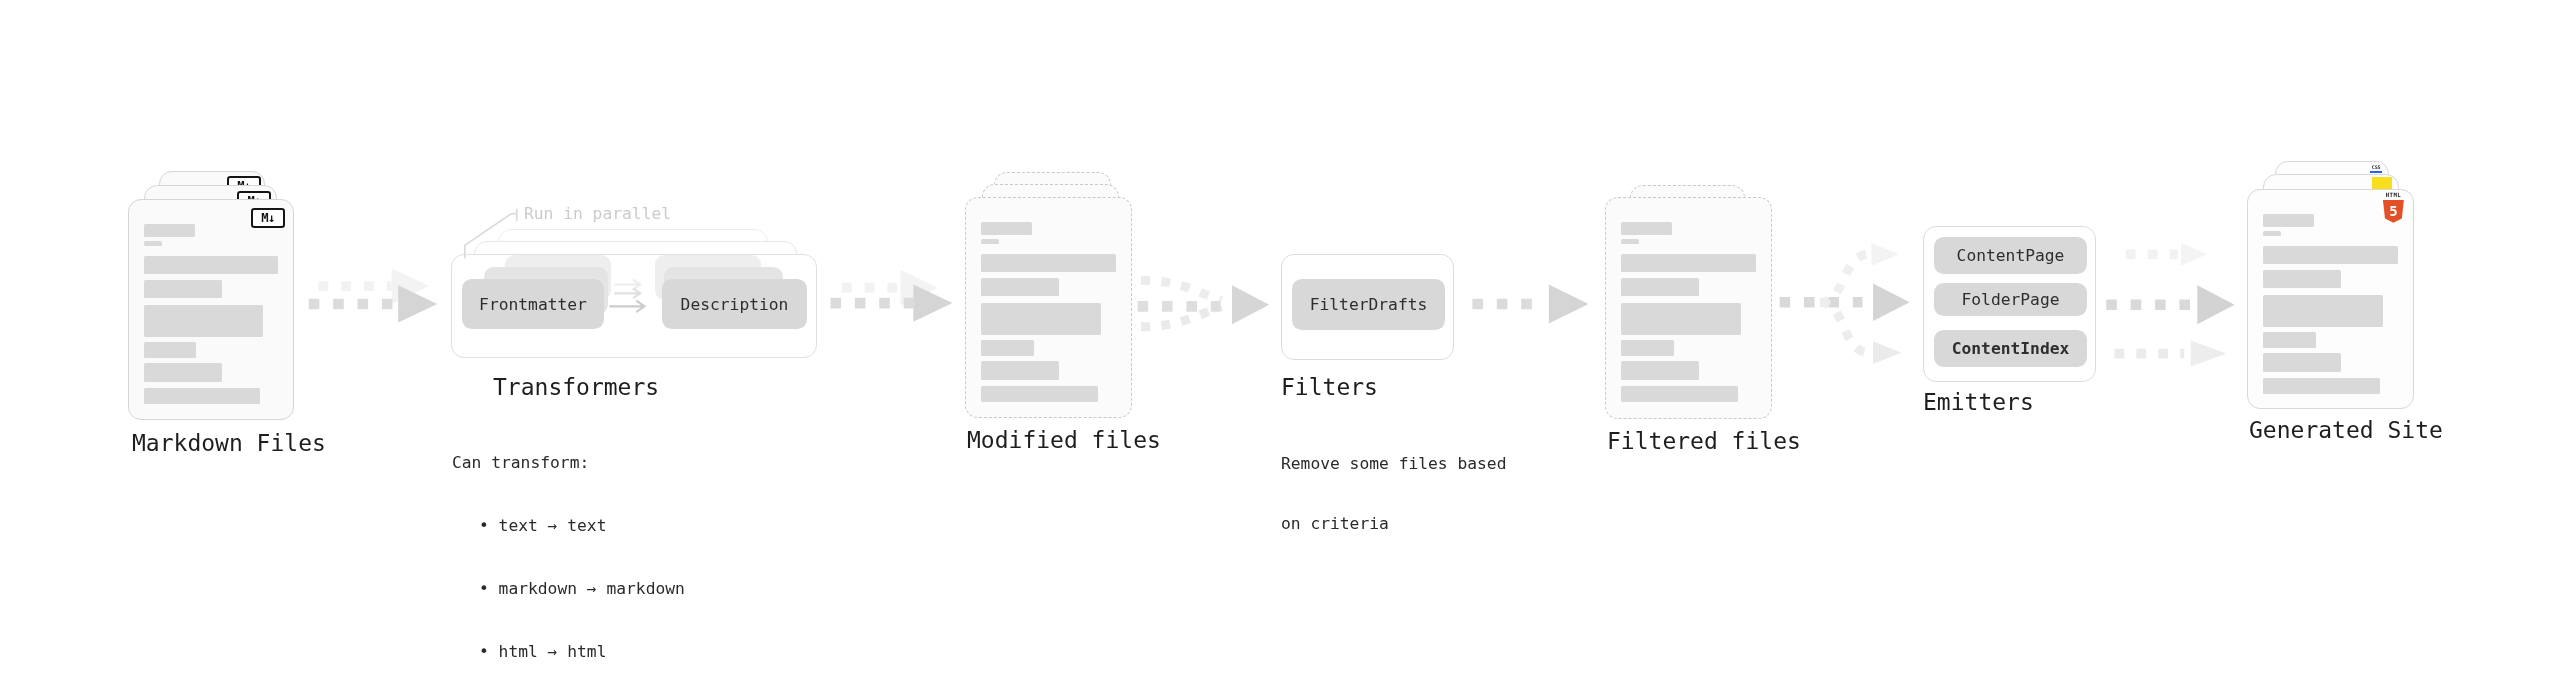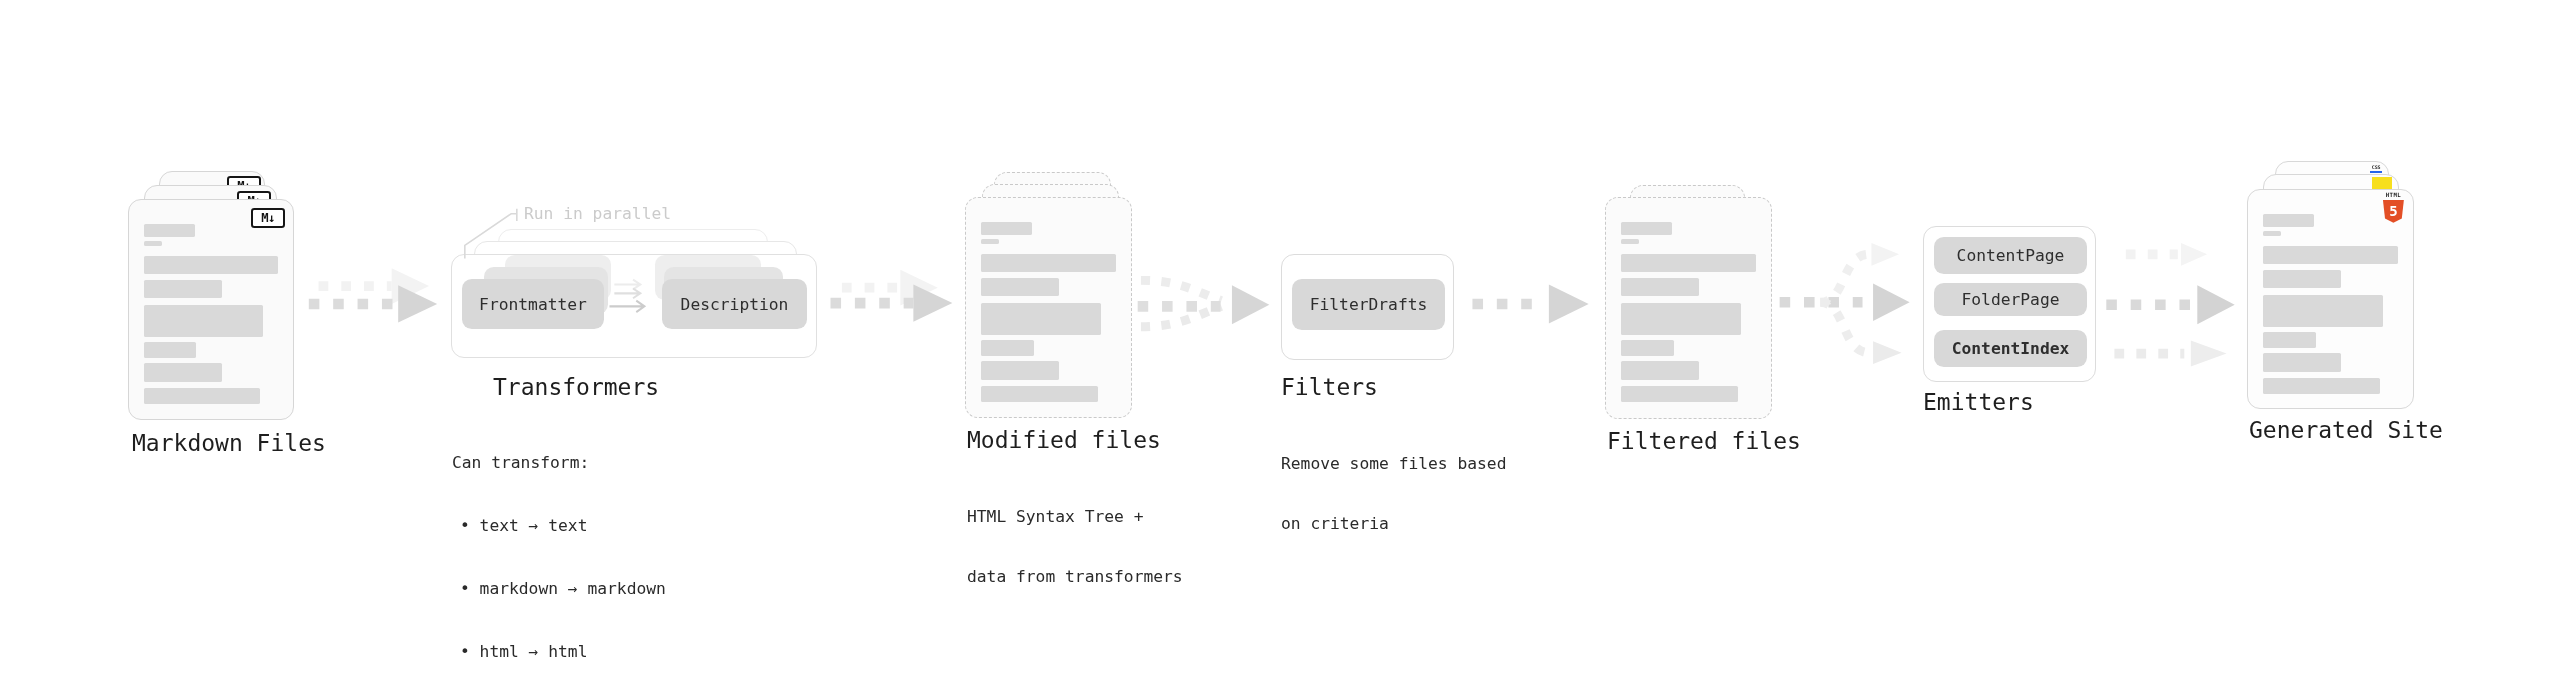--- a/index.html
+++ b/index.html
@@ -4,21 +4,21 @@
 <style>
   html,body{margin:0;padding:0;background:#ffffff;}
   body{width:2576px;height:681px;overflow:hidden;position:relative;
        font-family:"DejaVu Sans Mono","Liberation Mono",monospace;}
   .canvas{position:absolute;left:0;top:0;width:2576px;height:681px;background:#ffffff;}
 
   
   .heading{position:absolute;font-weight:500;font-size:23px;line-height:28px;color:#1e1e1e;white-space:pre;}
   .body-text{position:absolute;font-size:16.3px;line-height:20.3px;color:#2a2a2a;white-space:pre;}
   .body-text.lh26{line-height:21px;}
-  .bullet-line{margin-left:8px;}
+  .bullet-line{margin-left:27px;}
   .annotation{position:absolute;font-size:16.3px;line-height:21px;color:#cbcbcb;white-space:pre;}
 
   
   .doc-card{position:absolute;background:#fafafa;border:1.6px solid #d6d6d6;border-radius:13px;box-sizing:border-box;}
   .doc-card.dashed{border:1.6px dashed #c9c9c9;background:#fbfbfb;}
   .doc-card.site{background:#fdfdfd;border-color:#d8d8d8;}
   .doc-bars{position:absolute;left:15.4px;right:15.4px;top:24.4px;}
   .bar{background:#d9d9d9;border-radius:1.6px;}
 
   
@@ -114,24 +114,20 @@
           <div class="bar" style="width: 100%; height: 18px; margin-bottom: 5.7px;"></div>
           <div class="bar" style="width: 58%; height: 18px; margin-bottom: 7.3px;"></div>
           <div class="bar" style="width: 89%; height: 32px; margin-bottom: 4.9px;"></div>
           <div class="bar" style="width: 39%; height: 16.3px; margin-bottom: 4.9px;"></div>
           <div class="bar" style="width: 58%; height: 18.7px; margin-bottom: 5.7px;"></div>
           <div class="bar" style="width: 87%; height: 16.3px; margin-bottom: 0px;"></div>
         </div>
     </div>
   </div>
   <div class="heading" style="left:967px;top:426px;">Modified files</div>
-  <div class="body-text" style="left:967px;top:466px;">
-    <div>HTML Syntax Tree +</div>
-    <div>data from transformers</div>
-  </div>
 
   <div>
     <div class="panel" style="left:1281px;top:254px;width:173px;height:106px;"></div>
     <div class="pill" style="left:1292px;top:279px;width:153px;height:51px;">FilterDrafts</div>
   </div>
   <div class="heading" style="left:1281px;top:373px;">Filters</div>
   <div class="body-text" style="left:1281px;top:413px;">
     <div>Remove some files based</div>
     <div>on criteria</div>
   </div>

